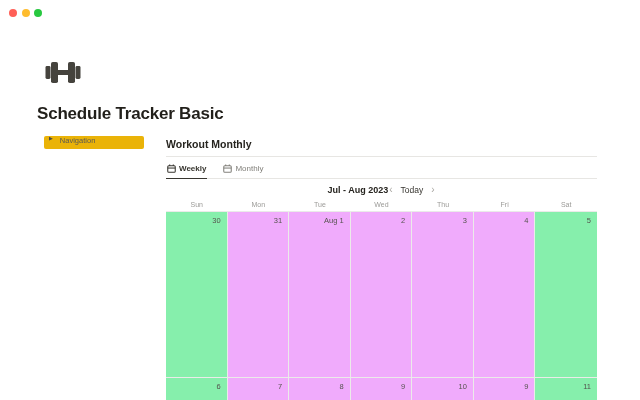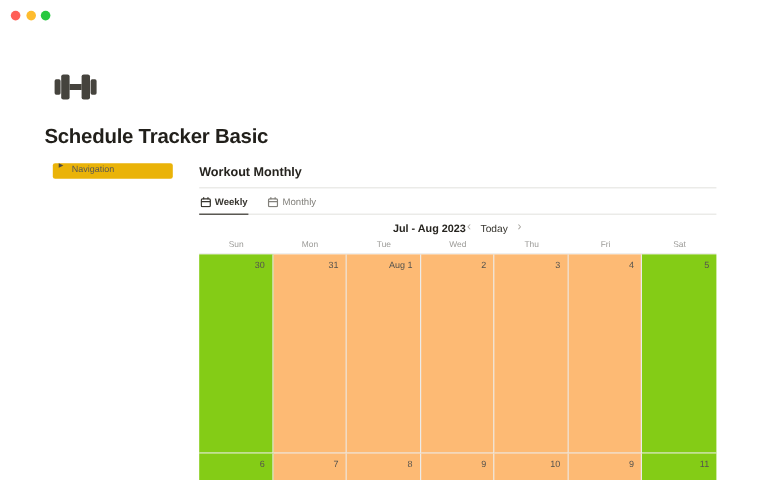--- a/index.html
+++ b/index.html
@@ -42,25 +42,25 @@
   .chev{font-size:10px;color:#a9a7a2;line-height:10px;cursor:pointer;padding:0 1px;}
   .today{font-size:8.5px;color:#37352f;cursor:pointer;}
   .day-headers{display:grid;grid-template-columns:repeat(7,1fr);padding:2px 0 3px;}
   .day-headers .dh{text-align:center;font-size:7px;color:#9b9a97;}
   .calgrid{
     display:grid;grid-template-columns:repeat(7,1fr);grid-template-rows:166px 60px;
     border-top:1px solid #ebebe9;
   }
   .cell{
     border-right:1px solid #ebebe9;box-sizing:border-box;
-    text-align:right;padding:4px 6px;font-size:7.5px;color:#55534e;background:#fdba74;
+    text-align:right;padding:4px 6px;font-size:7.5px;color:#55534e;background:#f0abfc;
   }
   .cell:nth-child(7n){border-right:none;}
   .cell.row0{border-bottom:1px solid #ebebe9;}
-  .cell.weekend{background:#84cc16;}
+  .cell.weekend{background:#86efac;}
 </style>
 </head>
 <body>
 
 <div class="traffic" id="traffic">
     <span class="dot" style="background: rgb(255, 95, 87);"></span>
     <span class="dot" style="background: rgb(254, 188, 46);"></span>
     <span class="dot" style="background: rgb(40, 200, 64);"></span>
   </div>
 

